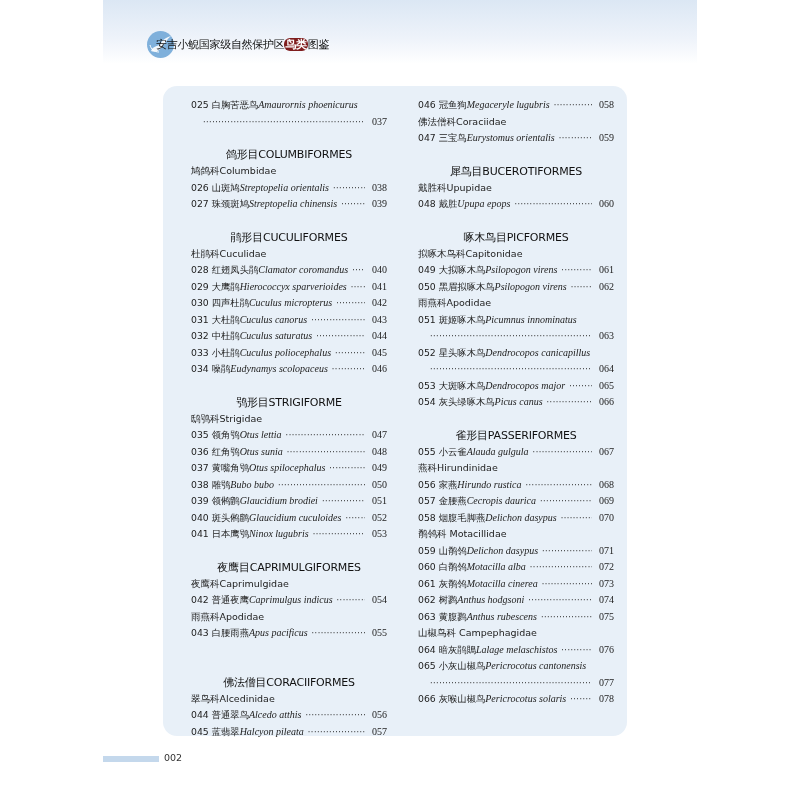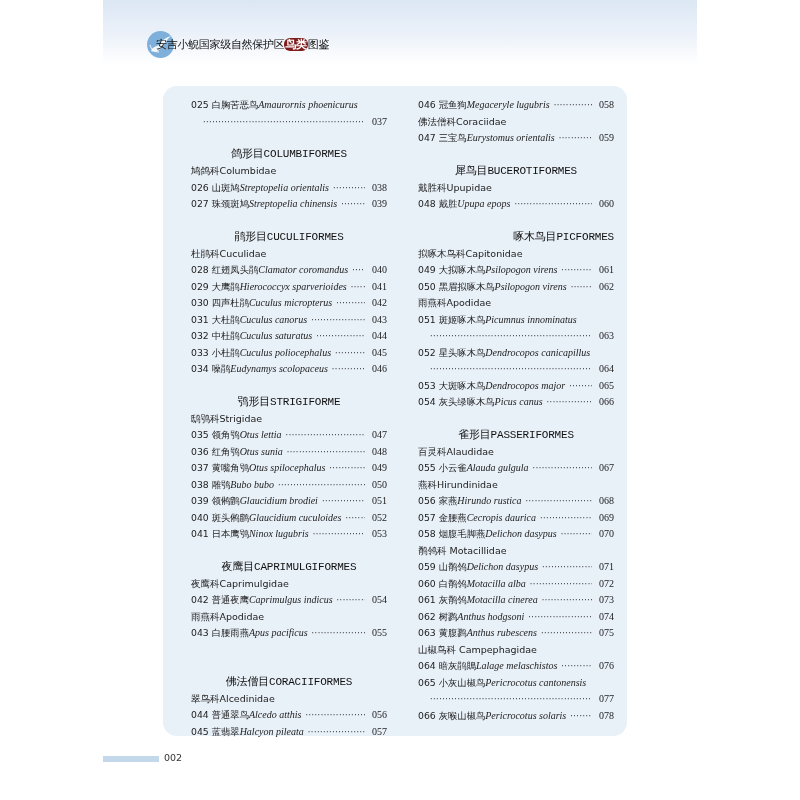--- a/index.html
+++ b/index.html
@@ -37,21 +37,21 @@
   }
   .row .num { color: #222; margin-right: 3px; }
   .row .cn { color: #222; }
   .row .sci { font-family: "Liberation Serif", "DejaVu Serif", serif; font-style: italic; font-size: 10px; color: #222; }
   .row .dots { flex: 1; overflow: hidden; color: #333; margin: 0 4px; letter-spacing: 0.5px; font-size: 8px; }
   .row .dots::before { content: "································································································"; }
   .row .page { font-family: "Liberation Serif", "DejaVu Serif", serif; font-size: 10px; color: #222; min-width: 18px; text-align: right; }
   .row.cont { padding-left: 8px; }
   .order {
     text-align: center; font-size: 11px; font-weight: normal; color: #111; height: 17px; line-height: 17px;
-    margin-top: 12px; letter-spacing: -0.2px; font-family: Liberation Mono, monospace;
+    margin-top: 12px; letter-spacing: -0.2px;
   }
   .family { text-align: left; font-size: 9.5px; color: #222; height: 16.5px; line-height: 16.5px; }
   .footer-bar {
     position: absolute; left: 103px; top: 756px; width: 56px; height: 6px; background: #c4d8ec;
   }
   .footer-page {
     position: absolute; left: 164px; top: 752px; font-size: 9.5px; color: #333;
   }
 </style>
 </head>
@@ -256,21 +256,21 @@
   <div class="order" style="margin-top:16px;">犀鸟目BUCEROTIFORMES</div>
   <div class="family">戴胜科Upupidae</div>
   <div class="row">
       <span class="num">048</span>
       <span class="cn">戴胜</span>
       <span class="sci">Upupa epops</span>
       <span class="dots"></span>
       <span class="page">060</span>
     </div>
 
-  <div class="order" style="margin-top:16px;text-align:right;">啄木鸟目PICFORMES</div>
+  <div class="order" style="margin-top:16px;">啄木鸟目PICFORMES</div>
   <div class="family">拟啄木鸟科Capitonidae</div>
   <div class="row">
       <span class="num">049</span>
       <span class="cn">大拟啄木鸟</span>
       <span class="sci">Psilopogon virens</span>
       <span class="dots"></span>
       <span class="page">061</span>
     </div>
   <div class="row">
       <span class="num">050</span>
@@ -307,21 +307,20 @@
     </div>
   <div class="row">
       <span class="num">054</span>
       <span class="cn">灰头绿啄木鸟</span>
       <span class="sci">Picus canus</span>
       <span class="dots"></span>
       <span class="page">066</span>
     </div>
 
   <div class="order" style="margin-top:16px;">雀形目PASSERIFORMES</div>
-  <div class="family">百灵科Alaudidae</div>
   <div class="row">
       <span class="num">055</span>
       <span class="cn">小云雀</span>
       <span class="sci">Alauda gulgula</span>
       <span class="dots"></span>
       <span class="page">067</span>
     </div>
   <div class="family">燕科Hirundinidae</div>
   <div class="row">
       <span class="num">056</span>

